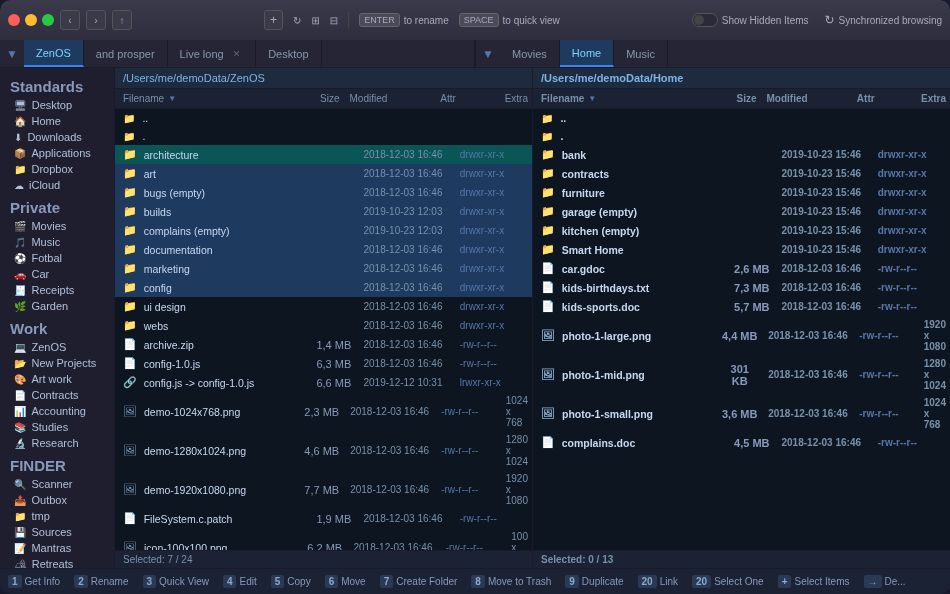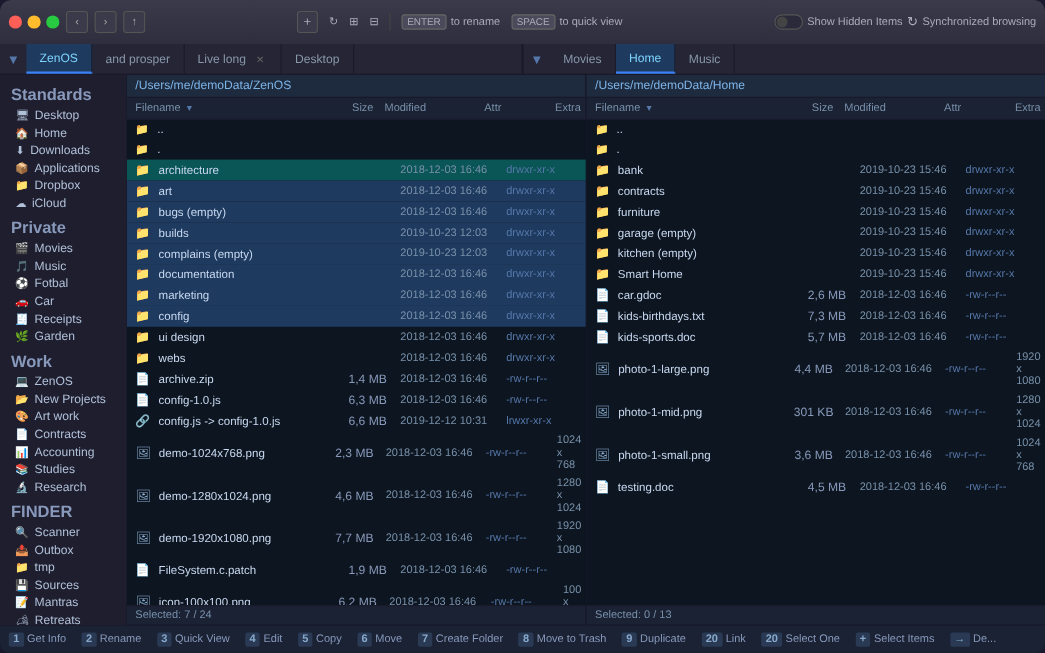--- a/index.html
+++ b/index.html
@@ -45,21 +45,21 @@
       display: flex;
       align-items: center;
       justify-content: center;
       gap: 10px;
       font-size: 10px;
       color: #aab;
     }
     .toolbar-right {
       display: flex;
       align-items: center;
-      gap: 4px;
+      gap: 16px;
       font-size: 10px;
       color: #aab;
       text-align: right;
     }
     .toolbar-item { display: flex; align-items: center; gap: 4px; }
     .toolbar-kbd {
       background: #4a4a5a;
       border: 1px solid #666;
       border-radius: 3px;
       padding: 1px 4px;
@@ -573,21 +573,21 @@
             </div>
       <div class="col-size">6,2 MB</div>
       <div class="col-modified">2018-12-03 16:46</div>
       <div class="col-attr">-rw-r--r--</div>
       <div class="col-extra">100 x 100</div>
     </div>
         </div>
       <div class="pane-status">Selected: 7 / 24</div>
     </div>
 
-    <div class="file-pane" style="border-right:none;">
+    <div class="file-pane" style="border-right:none;font-weight:bold;">
       <div class="pane-path">/Users/me/demoData/Home</div>
       <div class="pane-headers">
         <div class="col-filename">
           <span>Filename</span>
           <span class="sort-arrow">▼</span>
         </div>
         <div class="col-size">Size</div>
         <div class="col-modified">Modified</div>
         <div class="col-attr">Attr</div>
         <div class="col-extra">Extra</div>
@@ -729,21 +729,21 @@
               <span>photo-1-small.png</span>
             </div>
       <div class="col-size">3,6 MB</div>
       <div class="col-modified">2018-12-03 16:46</div>
       <div class="col-attr">-rw-r--r--</div>
       <div class="col-extra">1024 x 768</div>
     </div>
           <div class="file-row">
       <div class="col-filename">
               <span class="file-icon file-icon-doc">📄</span>
-              <span>testing.doc</span>
+              <span>complains.doc</span>
             </div>
       <div class="col-size">4,5 MB</div>
       <div class="col-modified">2018-12-03 16:46</div>
       <div class="col-attr">-rw-r--r--</div>
       <div class="col-extra"></div>
     </div>
         </div>
       <div class="pane-status">Selected: 0 / 13</div>
     </div>
   </div>

